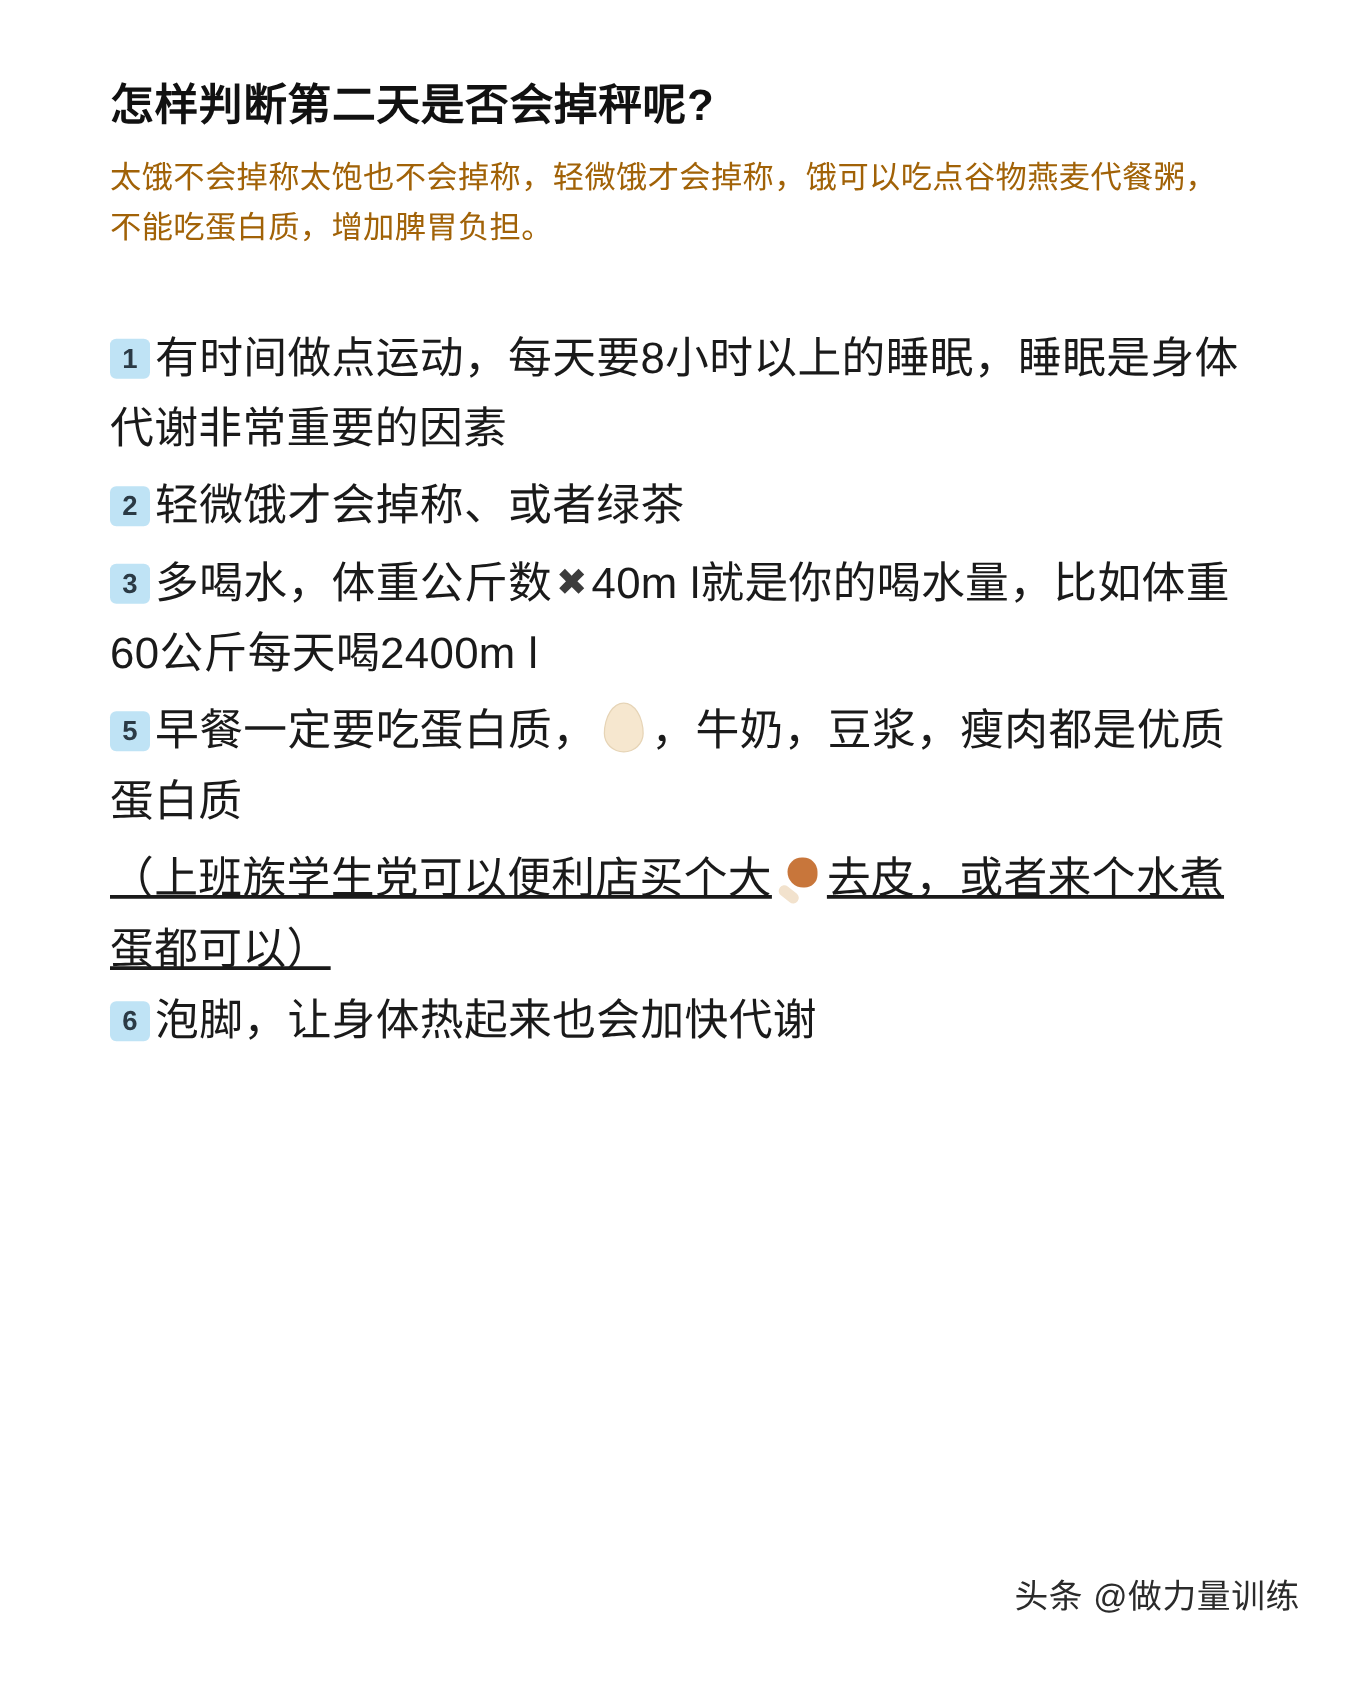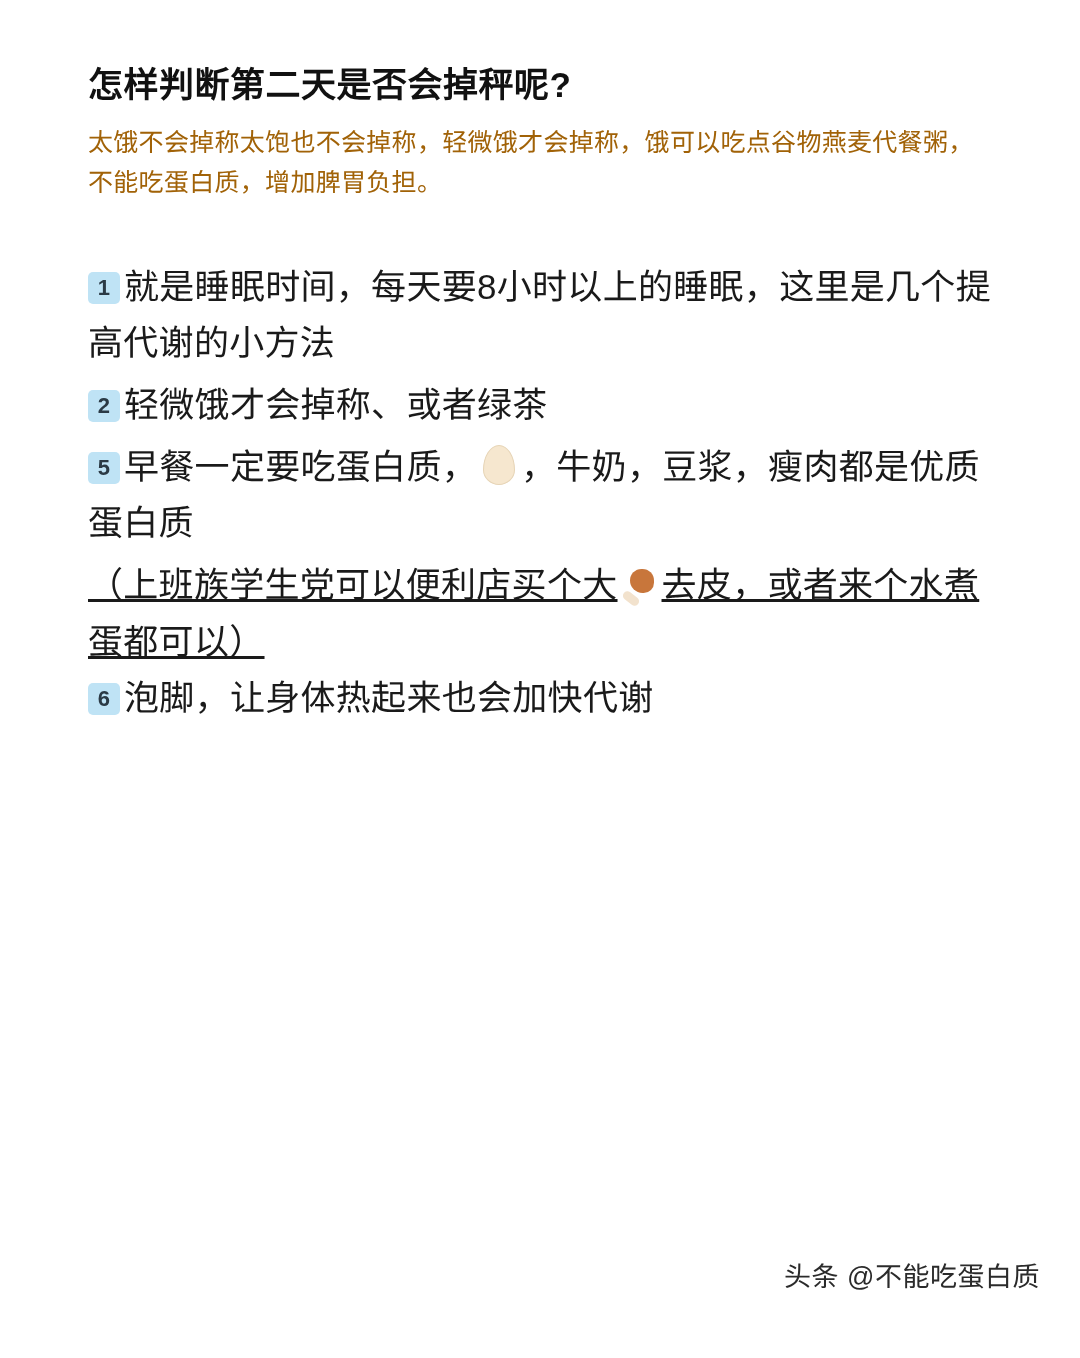--- a/index.html
+++ b/index.html
@@ -147,31 +147,32 @@
 
   <h2 class="heading">怎样判断第二天是否会掉秤呢?</h2>
 
   <p class="para">太饿不会掉称太饱也不会掉称，轻微饿才会掉称，饿可以吃点谷物燕麦代餐粥，不能吃蛋白质，增加脾胃负担。</p>
 
   <div class="gap-block"></div>
 
 
   <ul class="tips">
 
-    <li><span class="numbox">1</span><span>就是睡眠时间，每天要8小时以上的睡眠，这里是几个提高代谢的小方法</span></li>
+    <li><span class="numbox">1</span><span>有时间做点运动，每天要8小时以上的睡眠，睡眠是身体代谢非常重要的因素</span></li>
 
     <li><span class="numbox">2</span><span>轻微饿才会掉称、或者绿茶</span></li>
 
+    <li><span class="numbox">3</span><span>多喝水，体重公斤数</span><span class="xmark">✖</span><span>40m l就是你的喝水量，比如体重60公斤每天喝2400m l</span></li>
 
 
     <li><span class="numbox">5</span><span>早餐一定要吃蛋白质，</span><span class="emoji-egg"></span><span>，牛奶，豆浆，瘦肉都是优质蛋白质</span></li>
 
   </ul>
 
   <p class="note-para"><span>（上班族学生党可以便利店买个大</span><span class="emoji-chicken"><span class="drum"></span><span class="bone"></span></span><span>去皮，或者来个水煮蛋都可以）</span></p>
 
   <ul class="tips">
     <li><span class="numbox">6</span><span>泡脚，让身体热起来也会加快代谢</span></li>
   </ul>
 
-  <div class="watermark">头条 @不能吃蛋白质</div>
+  <div class="watermark">头条 @做力量训练</div>
 
 </div>
 
 </body></html>

